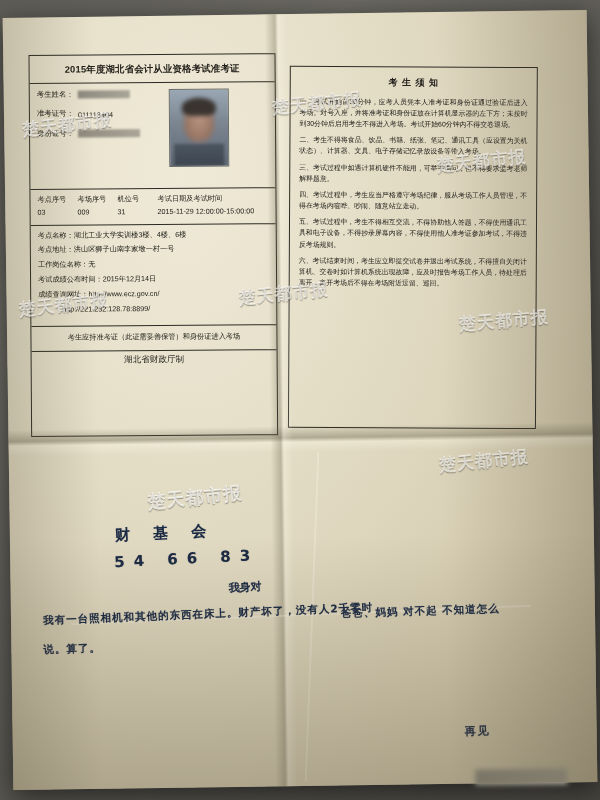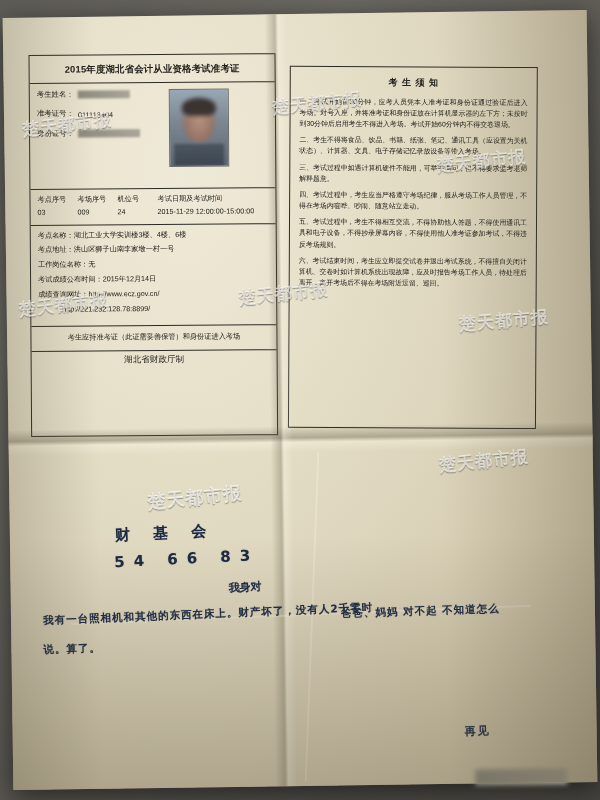--- a/index.html
+++ b/index.html
@@ -289,21 +289,21 @@
       <div id="exam-table">
         <div class="tbl-head">
           <span class="c1">考点序号</span>
           <span class="c2">考场序号</span>
           <span class="c3">机位号</span>
           <span class="c4">考试日期及考试时间</span>
         </div>
         <div class="tbl-row">
           <span class="c1">03</span>
           <span class="c2">009</span>
-          <span class="c3">24</span>
+          <span class="c3">31</span>
           <span class="c4">2015-11-29 12:00:00-15:00:00</span>
         </div>
       </div>
 
       <div id="detail-lines">
         <div class="dline">
           <span>考点名称：</span><span>湖北工业大学实训楼3楼、4楼、6楼</span>
         </div>
         <div class="dline">
           <span>考点地址：</span><span>洪山区狮子山南李家墩一村一号</span>

